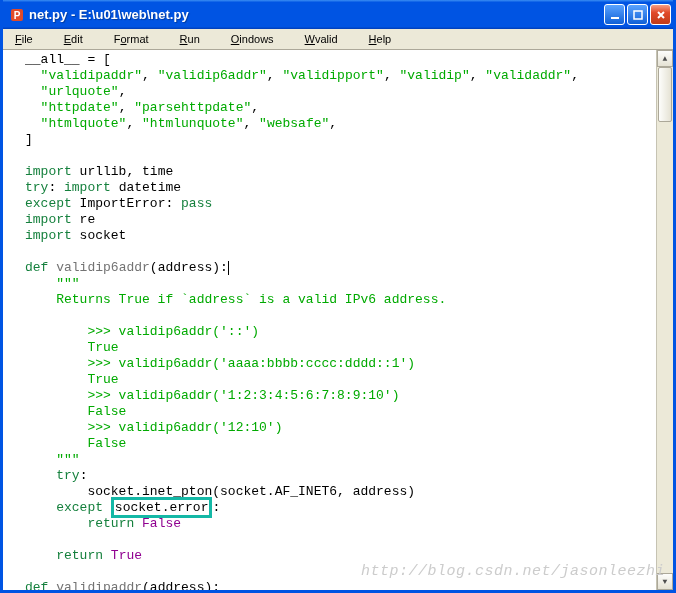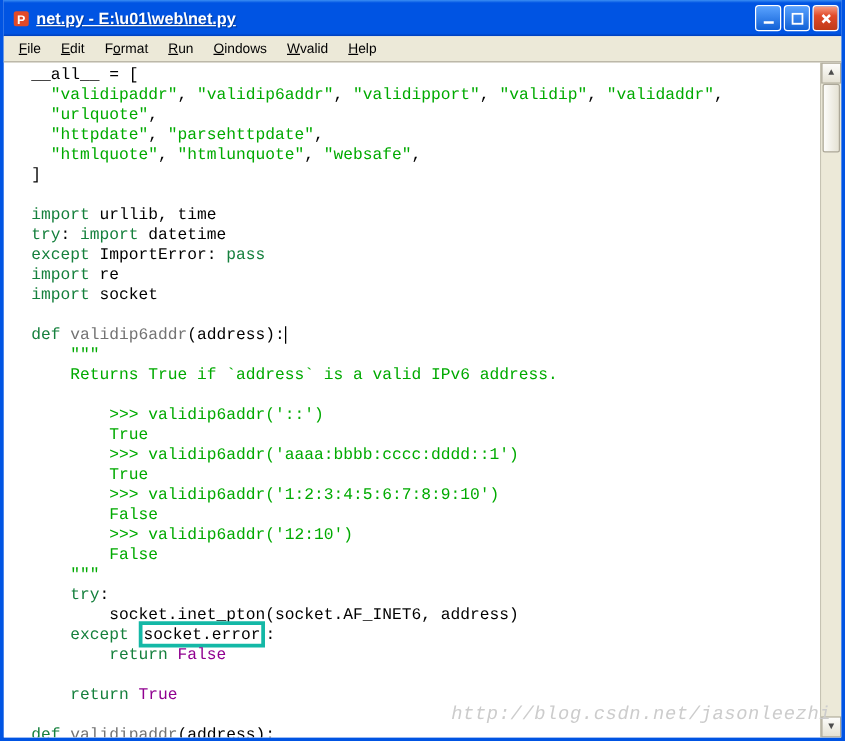--- a/index.html
+++ b/index.html
@@ -33,21 +33,21 @@
     font-size: 13px;
     font-weight: bold;
   }
   .title-icon {
     width: 16px; height: 16px;
     margin-right: 4px;
     display: inline-flex;
     align-items: center;
     justify-content: center;
   }
-  .title-text { flex: 1; text-shadow: 1px 1px 1px rgba(0,0,0,.3); text-decoration: underline; }
+  .title-text { flex: 1; text-shadow: 1px 1px 1px rgba(0,0,0,.3); }
   .winbtns { display: flex; gap: 2px; }
   .winbtn {
     width: 21px; height: 21px;
     border: 1px solid #fff;
     border-radius: 3px;
     display: flex; align-items: center; justify-content: center;
     color: #fff; font-weight: bold;
     font-family: "Marlett", sans-serif;
     font-size: 12px;
     cursor: pointer;
@@ -60,21 +60,21 @@
   }
   .menubar {
     background: #ece9d8;
     border-bottom: 1px solid #aca899;
     height: 21px;
     display: flex;
     align-items: center;
     padding: 0 4px;
     font-family: "Tahoma", sans-serif;
     font-size: 11px;
-    gap: 0;
+    gap: 15px;
   }
   .menuitem {
     padding: 2px 8px;
     cursor: pointer;
   }
   .menuitem u { text-decoration: underline; }
   .editor-wrap {
     flex: 1;
     display: flex;
     overflow: hidden;

